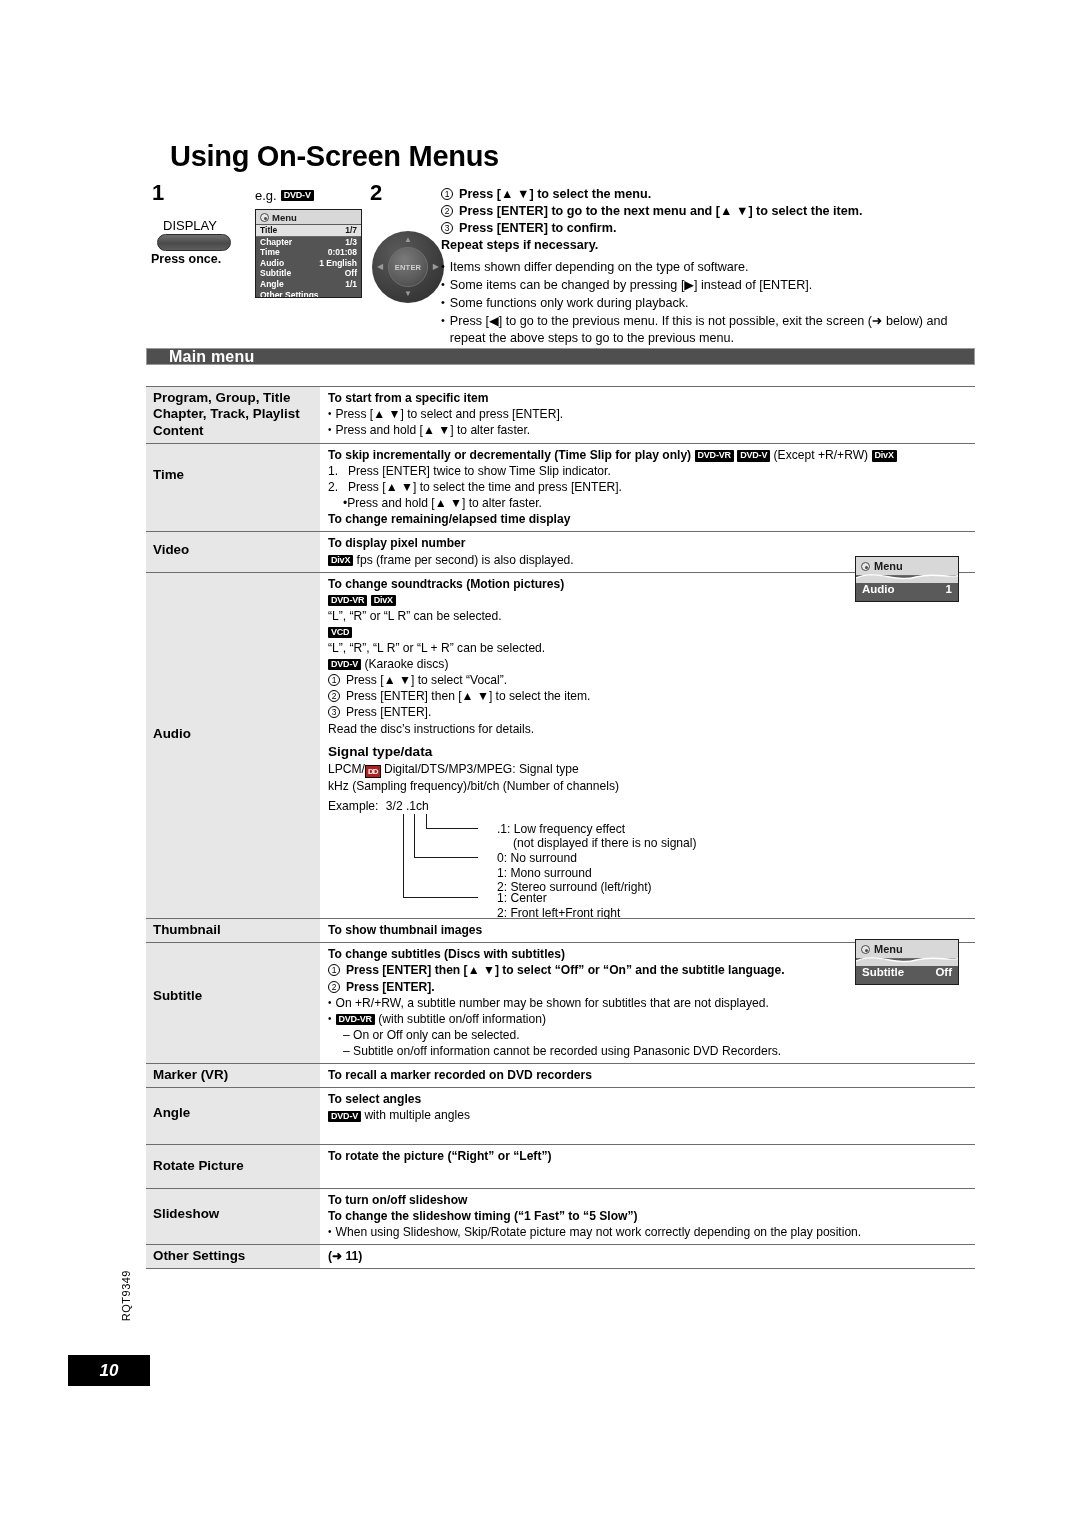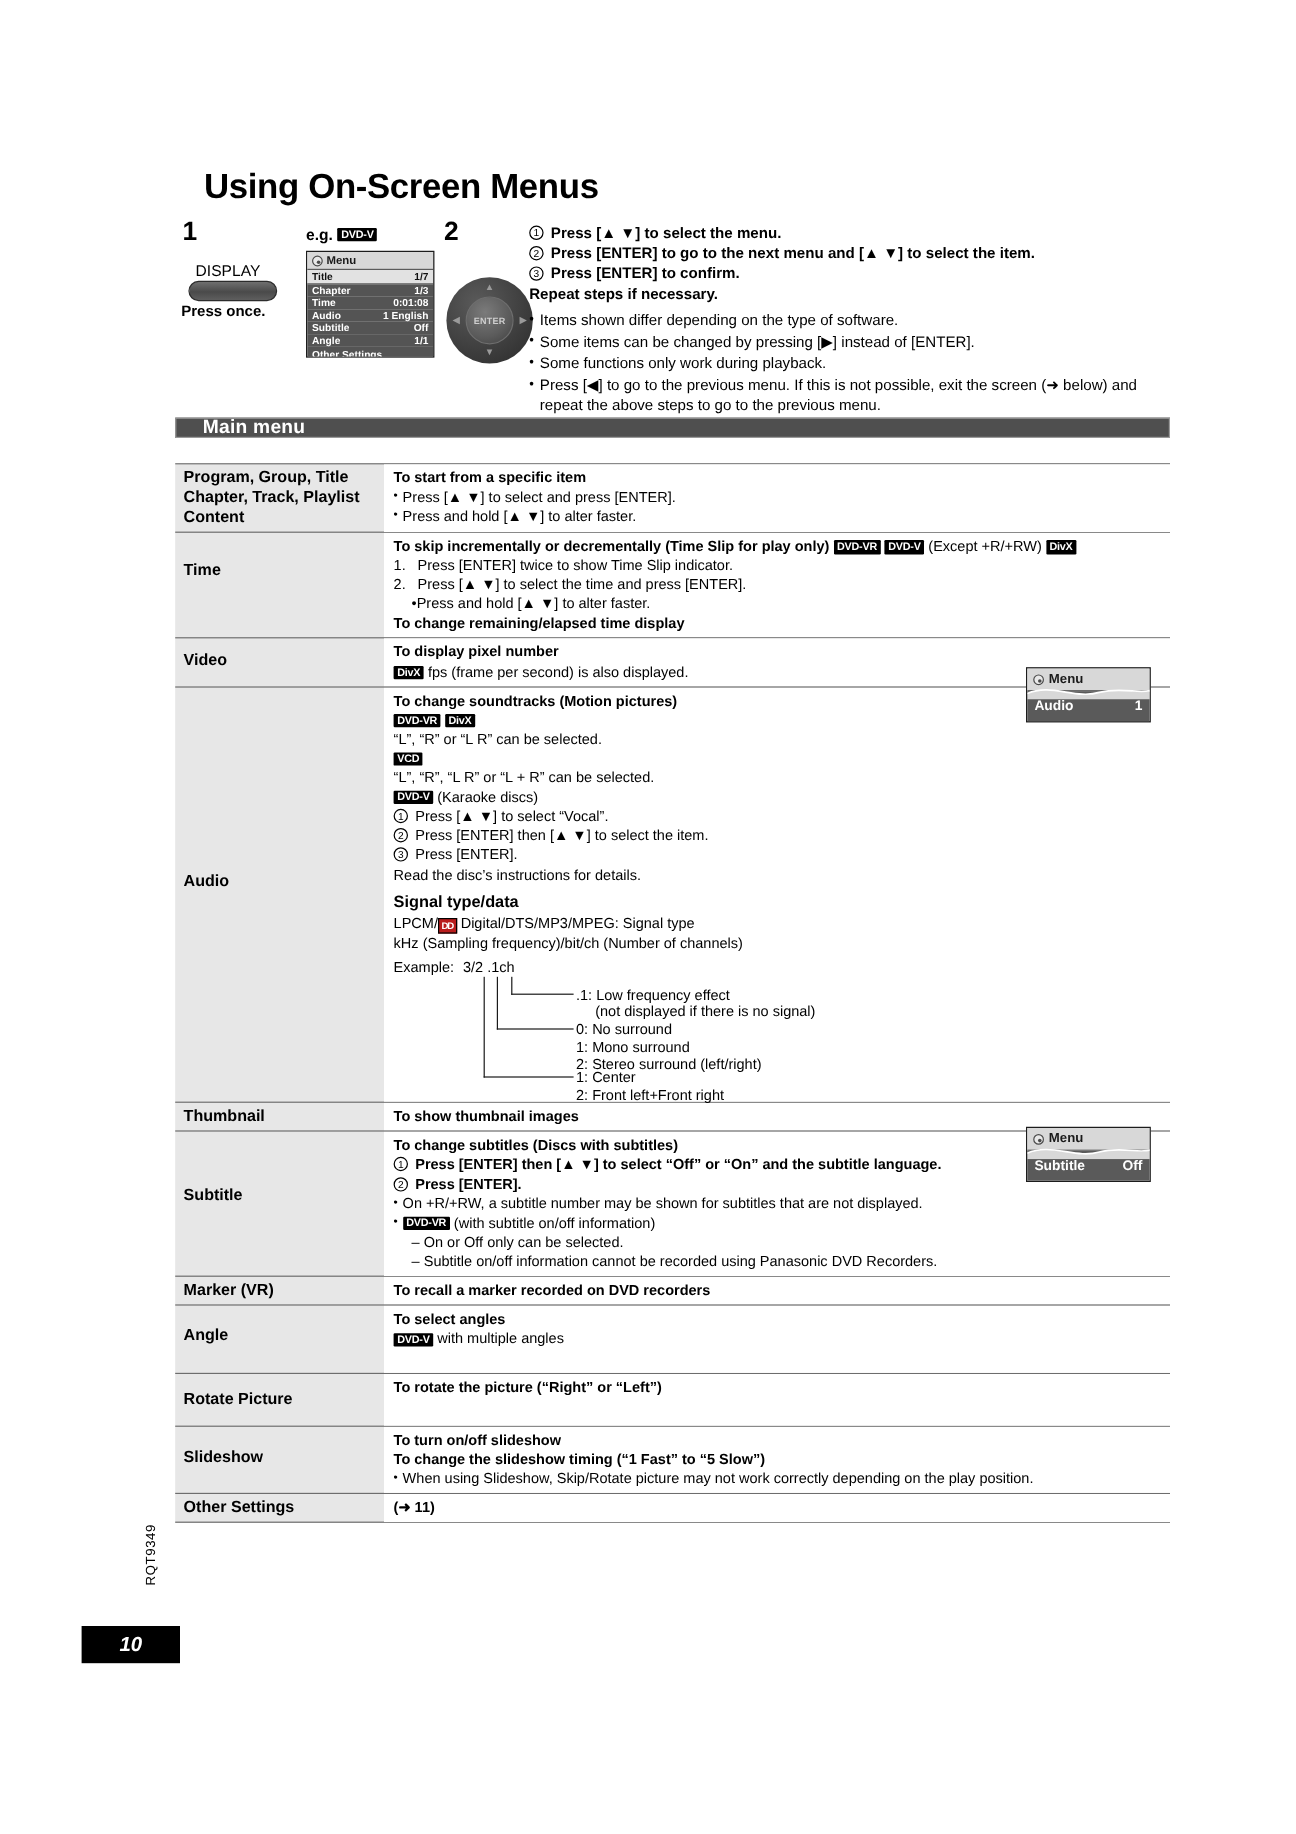--- a/index.html
+++ b/index.html
@@ -35,21 +35,21 @@
     background:linear-gradient(180deg,#6f6f6f 0%,#4a4a4a 55%,#5e5e5e 100%);
     border:1px solid #2c2c2c;
   }
   .press-once {
     position:absolute; left:151px; top:252px;
     font-size:12.5px; font-weight:bold;
   }
 
   
   .eg-row { position:absolute; left:255px; top:188px; display:flex; align-items:center; gap:4px; }
-  .eg-text { font-size:13px; font-weight:bold; }
+  .eg-text { font-size:13px; font-weight:normal; }
 
   .disc-badge {
     display:inline-block;
     background:#000; color:#fff;
     font-size:9px; font-weight:bold;
     padding:1px 3px 1px 3px;
     line-height:1.05;
     letter-spacing:-0.2px;
     vertical-align:middle;
     white-space:nowrap;
@@ -184,21 +184,21 @@
     padding:0 6px; font-weight:bold; font-size:11.5px;
   }
   .callout-wave {
     position:absolute; left:0; right:0; top:14px; height:12px;
     pointer-events:none;
   }
 
   
   .sigdiag { position:relative; margin-top:4px; height:116px; font-size:12.1px; }
   .sig-ex { position:absolute; left:0; top:0; }
-  .sig-label { position:absolute; white-space:nowrap; }
+  .sig-label { position:absolute; white-space:nowrap;margin-left:17px; }
   .brk { position:absolute; border-color:#1a1a1a; }
 
   
   .sidecode {
     position:absolute; left:120px; top:1270px;
     font-size:11px; letter-spacing:0.5px;
     writing-mode:vertical-rl; transform:rotate(180deg);
     font-family:"Liberation Sans", sans-serif;
   }
   .pagebox {

